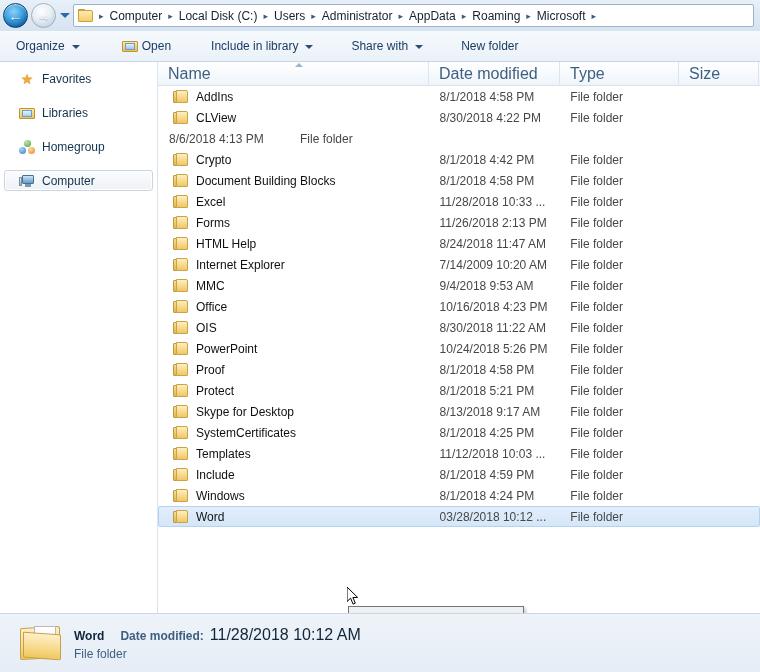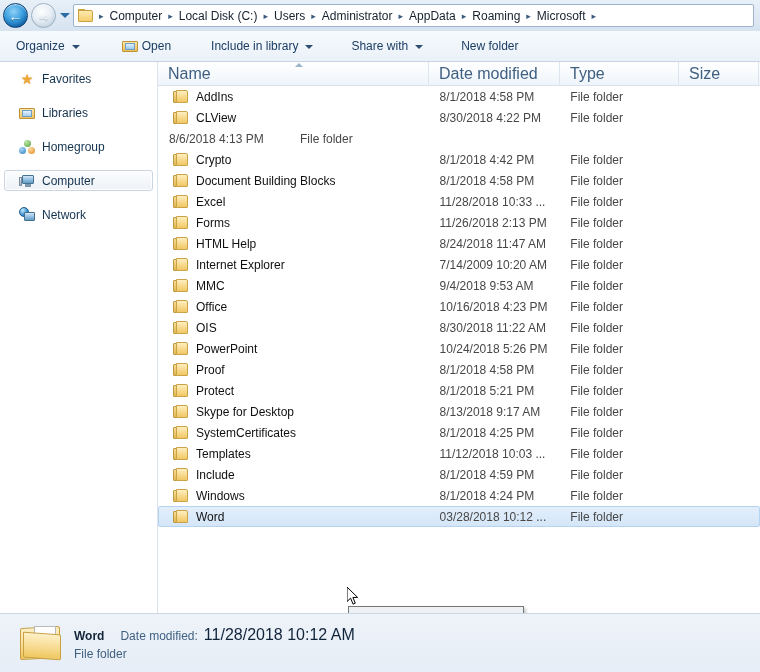--- a/index.html
+++ b/index.html
@@ -305,21 +305,21 @@
   #details-folder-icon .dfront {
     position: absolute; left: 5px; top: 10px; width: 38px; height: 26px;
     background: linear-gradient(to bottom, #fdf0c8 0%, #f7d98c 60%, #efc75f 100%);
     border: 1px solid #c7a044;
     border-radius: 1px 2px 2px 2px;
     transform: skewY(4deg);
   }
   #details-text { display: flex; flex-direction: column; gap: 3px; }
   .details-line1 { display: flex; align-items: baseline; gap: 16px; }
   #details-name { font-size: 12px; font-weight: bold; color: #11243a; }
-  #details-date-label { font-size: 12px; color: #3f5f80; }
+  #details-date-label { font-size: 12px; color: #3f5f80; font-weight: bold; }
   #details-date-value { font-size: 16px; color: #11243a; margin-left: -10px; }
   #details-type { font-size: 12px; color: #3f5f80; }
 </style>
 </head>
 <body>
 
 <div id="explorer-window">
 
   <div id="address-bar">
 
@@ -420,27 +420,20 @@
       <div class="nav-item selected">
         <span class="nav-icon ic-comp">
           <span class="twr"></span>
             <span class="scr"></span>
             <span class="base"></span>
         </span>
         <span>Computer</span>
       </div>
       <div class="nav-gap"></div>
 
-      <div class="nav-item">
-        <span class="nav-icon ic-net">
-          <span class="glb"></span>
-            <span class="mon"></span>
-        </span>
-        <span>Network</span>
-      </div>
     </div>
 
     <div id="file-pane">
 
       <div id="column-header">
         <div class="col col-name">
           <span>Name</span>
           <span id="sort-indicator"></span>
         </div>
         <div class="col col-date">

